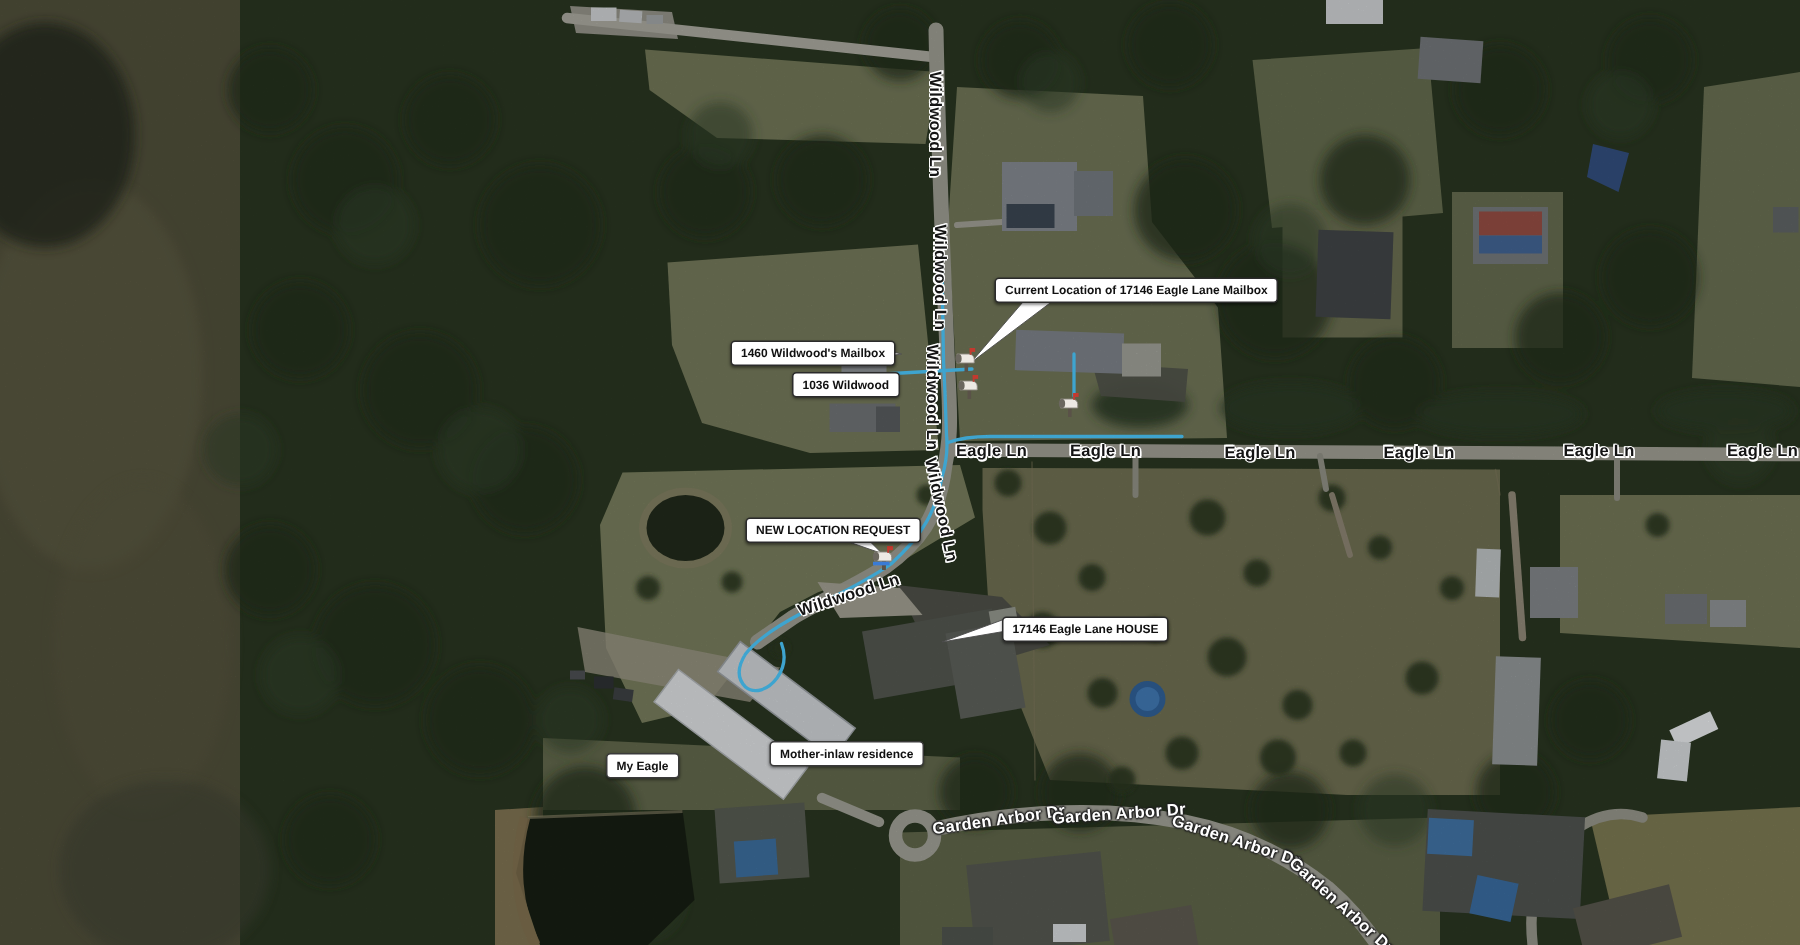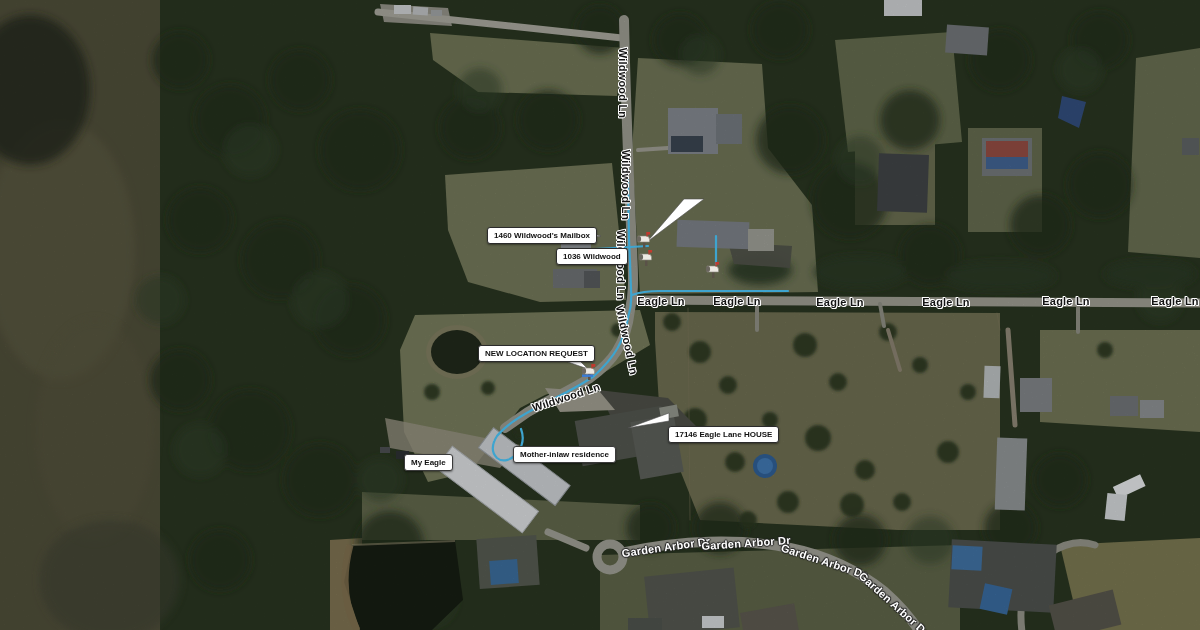--- a/index.html
+++ b/index.html
@@ -8,21 +8,21 @@
   #terrain{position:absolute;left:0;top:0;}
   .road-label{position:absolute;font-size:11px;font-weight:700;white-space:nowrap;
       transform:translate(-50%,-50%);pointer-events:none;letter-spacing:.2px;}
   .rl-dark{color:#141414;
       text-shadow:0 1px 0 #fff,1px 0 0 #fff,-1px 0 0 #fff,0 -1px 0 #fff,1px 1px 0 #fff,-1px -1px 0 #fff;}
   .rl-light{color:#fff;
       text-shadow:0 1px 1px #222,1px 0 1px #222,-1px 0 1px #222,0 -1px 1px #222;}
   .callout{position:absolute;background:#fff;border:1px solid #2b2b2b;border-radius:3px;
       font-size:8px;font-weight:700;color:#111;padding:3px 6px;white-space:nowrap;
       box-shadow:0 1px 2px rgba(0,0,0,.45);z-index:30;}
-  .callout.noarrow{border-color:#3a3a3a;}
+  .callout.noarrow{border-color:#3a3a3a;margin-top:48px;}
   .mailbox{position:absolute;z-index:20;}
 </style>
 </head>
 <body>
 
 <div id="app">
 
   <svg id="terrain" width="1200" height="630" viewBox="0 0 1200 630">
     <defs>
       <filter id="soft">
@@ -298,20 +298,21 @@
   <div class="road-label rl-dark" style="left:840px;top:302px">Eagle Ln</div>
   <div class="road-label rl-dark" style="left:946px;top:302px">Eagle Ln</div>
   <div class="road-label rl-dark" style="left:1066px;top:301px">Eagle Ln</div>
   <div class="road-label rl-dark" style="left:1175px;top:301px">Eagle Ln</div>
 
   <div class="road-label rl-light" style="left:666px;top:547px;transform:translate(-50%,-50%) rotate(-8deg)">Garden Arbor Dr</div>
   <div class="road-label rl-light" style="left:746px;top:543px;transform:translate(-50%,-50%) rotate(-4deg)">Garden Arbor Dr</div>
   <div class="road-label rl-light" style="left:824px;top:561px;transform:translate(-50%,-50%) rotate(18deg)">Garden Arbor Dr</div>
   <div class="road-label rl-light" style="left:894px;top:604px;transform:translate(-50%,-50%) rotate(42deg)">Garden Arbor Dr</div>
 
+  <div class="callout" style="left:663px;top:185px">Current Location of 17146 Eagle Lane Mailbox</div>
   <div class="callout" style="left:487px;top:227px">1460 Wildwood's Mailbox</div>
-  <div class="callout" style="left:556px;top:248px">1036 Wildwood</div>
-  <div class="callout" style="left:478px;top:345px">NEW LOCATION REQUEST</div>
-  <div class="callout" style="left:668px;top:426px">17146 Eagle Lane HOUSE</div>
+  <div class="callout" style="left:528px;top:248px">1036 Wildwood</div>
+  <div class="callout" style="left:497px;top:345px">NEW LOCATION REQUEST</div>
+  <div class="callout" style="left:668px;top:411px">17146 Eagle Lane HOUSE</div>
   <div class="callout noarrow" style="left:513px;top:446px">Mother-inlaw residence</div>
   <div class="callout noarrow" style="left:404px;top:454px">My Eagle</div>
 
 </div>
 
 </body></html>

